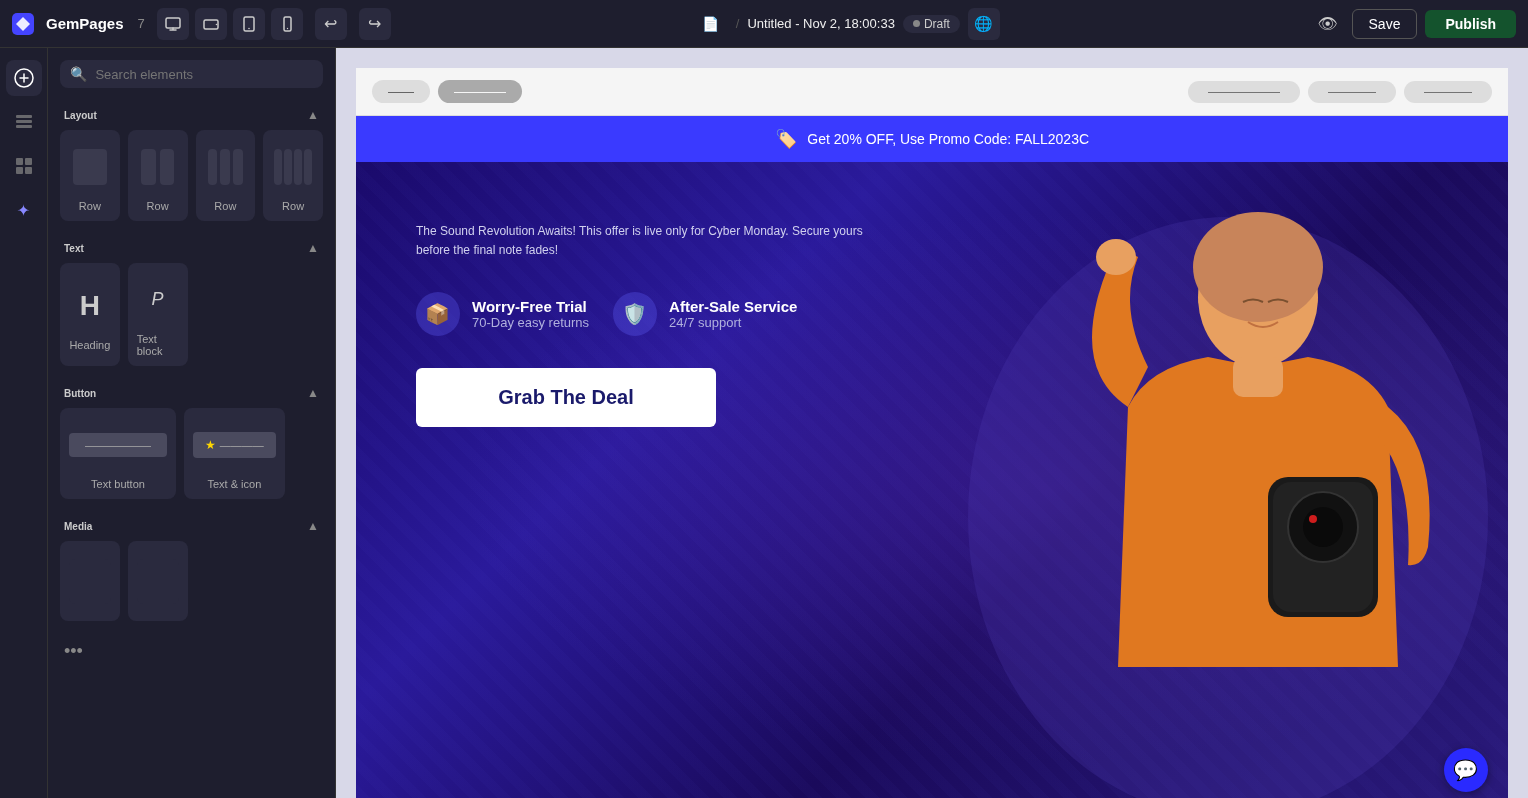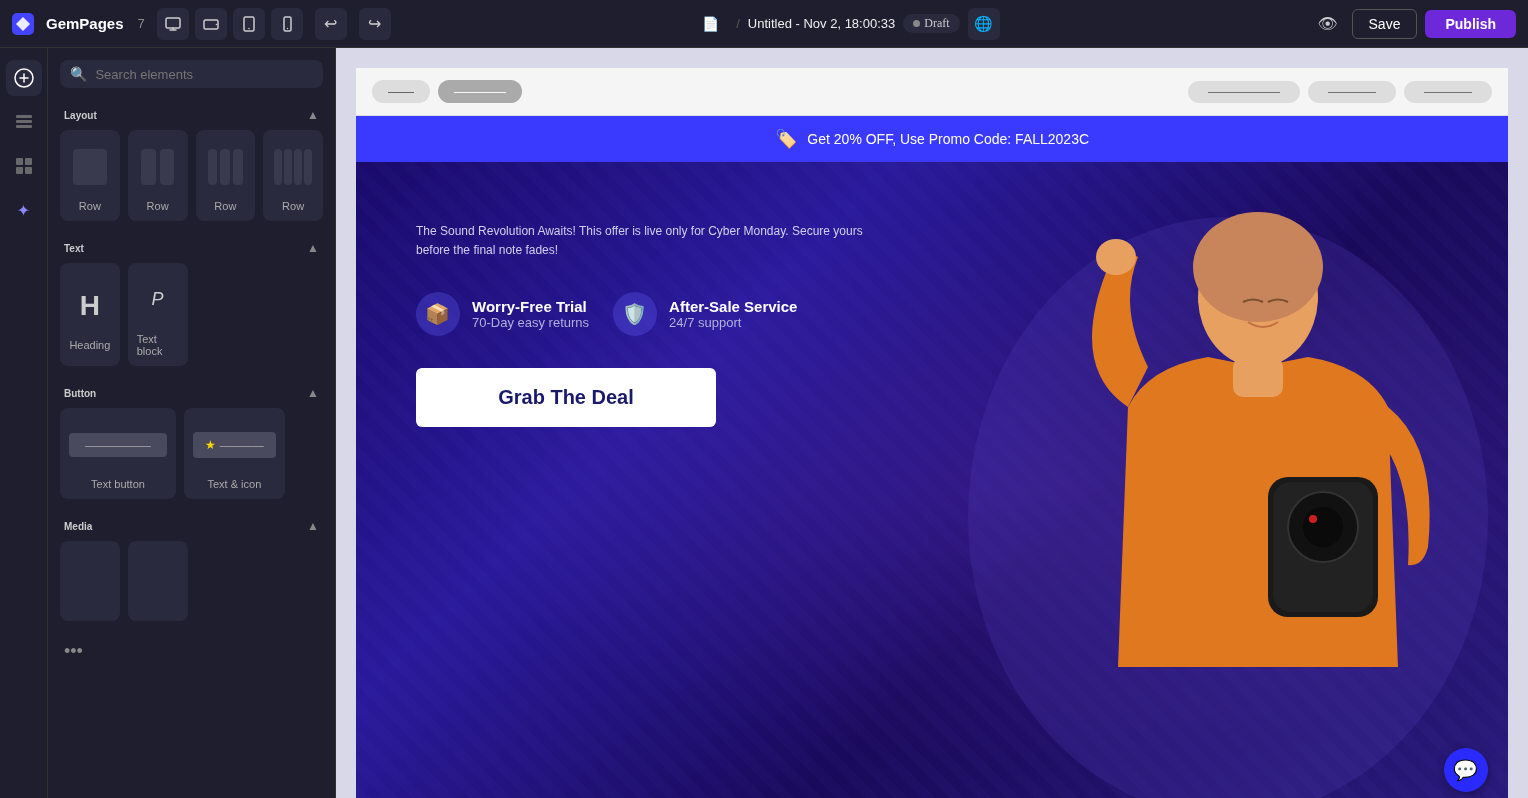--- a/index.html
+++ b/index.html
@@ -14,26 +14,26 @@
     .topbar-logo { display: flex; align-items: center; gap: 12px; font-size: 15px; font-weight: 700; color: #fff; }
     .topbar-logo-icon { width: 22px; height: 22px; }
     .topbar-icons { display: flex; gap: 6px; }
     .topbar-icon-btn {
       width: 32px; height: 32px; border-radius: 6px;
       background: #2a2a3e; border: none; cursor: pointer;
       display: flex; align-items: center; justify-content: center; color: #ccc; font-size: 14px;
     }
     .topbar-spacer { flex: 1; }
     .topbar-center { display: flex; align-items: center; gap: 8px; font-size: 13px; color: #aaa; }
-    .topbar-draft { background: #2a2a3e; border-radius: 12px; padding: 2px 10px; font-size: 12px; color: #ccc; display: flex; align-items: center; gap: 4px; font-family: Liberation Serif, serif; }
+    .topbar-draft { background: #2a2a3e; border-radius: 12px; padding: 2px 10px; font-size: 12px; color: #ccc; display: flex; align-items: center; gap: 4px; }
     .topbar-draft-dot { width: 7px; height: 7px; border-radius: 50%; background: #888; }
     .topbar-right { display: flex; align-items: center; gap: 8px; }
     .topbar-eye { width: 32px; height: 32px; background: transparent; border: none; cursor: pointer; color: #ccc; font-size: 16px; }
     .topbar-save { background: transparent; border: 1px solid #555; color: #fff; padding: 6px 16px; border-radius: 6px; cursor: pointer; font-size: 14px; }
-    .topbar-publish { background: #6d28d9; border: none; color: #fff; padding: 6px 20px; border-radius: 6px; cursor: pointer; font-size: 14px; font-weight: 600; }
+    .topbar-publish { background: #14532d; border: none; color: #fff; padding: 6px 20px; border-radius: 6px; cursor: pointer; font-size: 14px; font-weight: 600; }
 
     
     .main-layout { display: flex; flex: 1; overflow: hidden; }
 
     
     .side-icons {
       width: 48px; background: #1e1e2e; border-right: 1px solid #333;
       display: flex; flex-direction: column; align-items: center; padding: 12px 0; gap: 8px; flex-shrink: 0;
     }
     .side-icon-btn {

